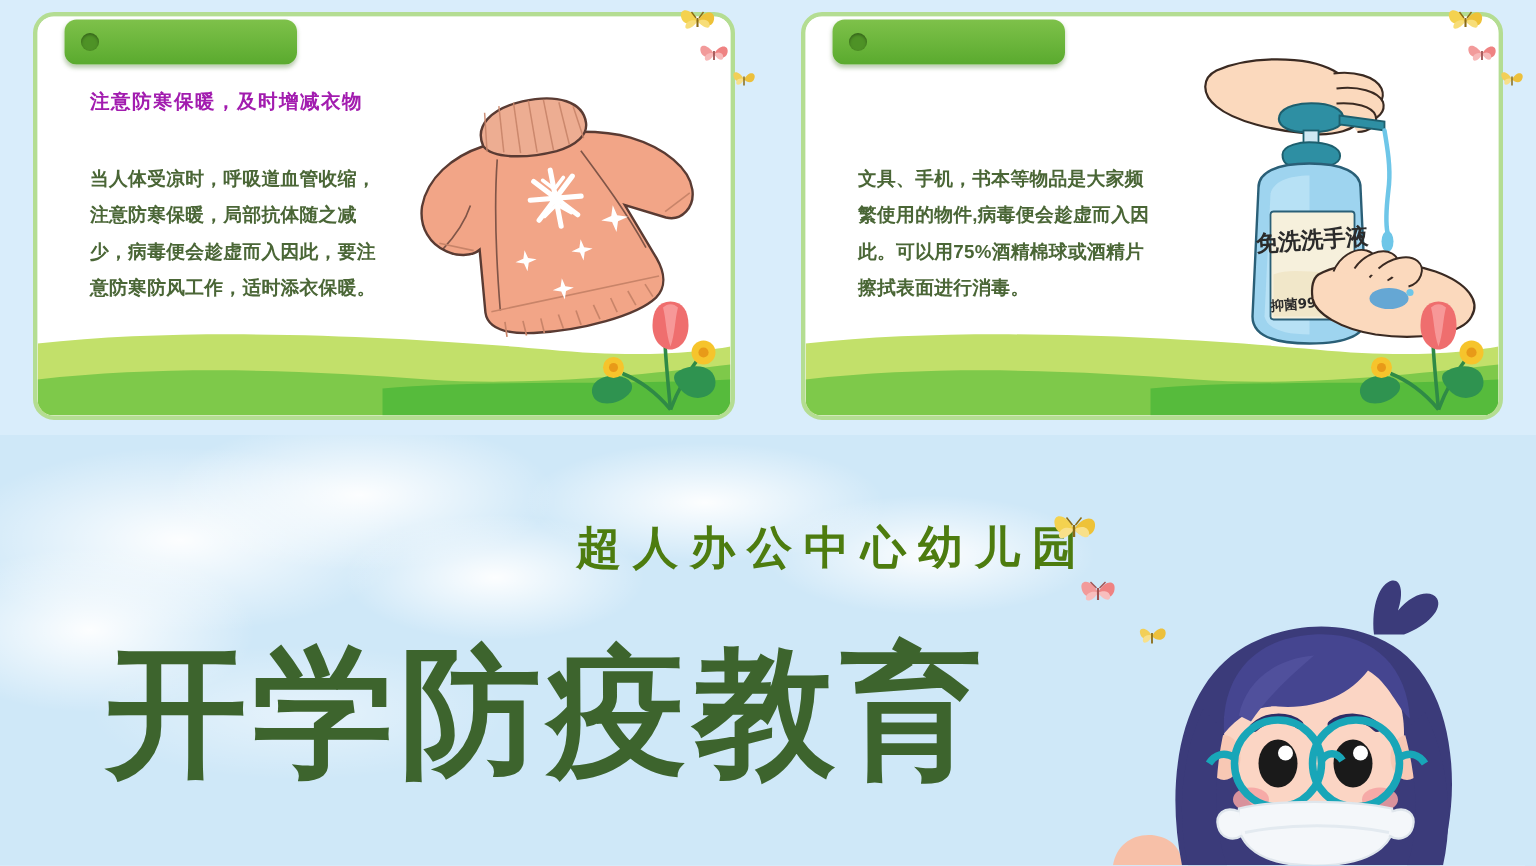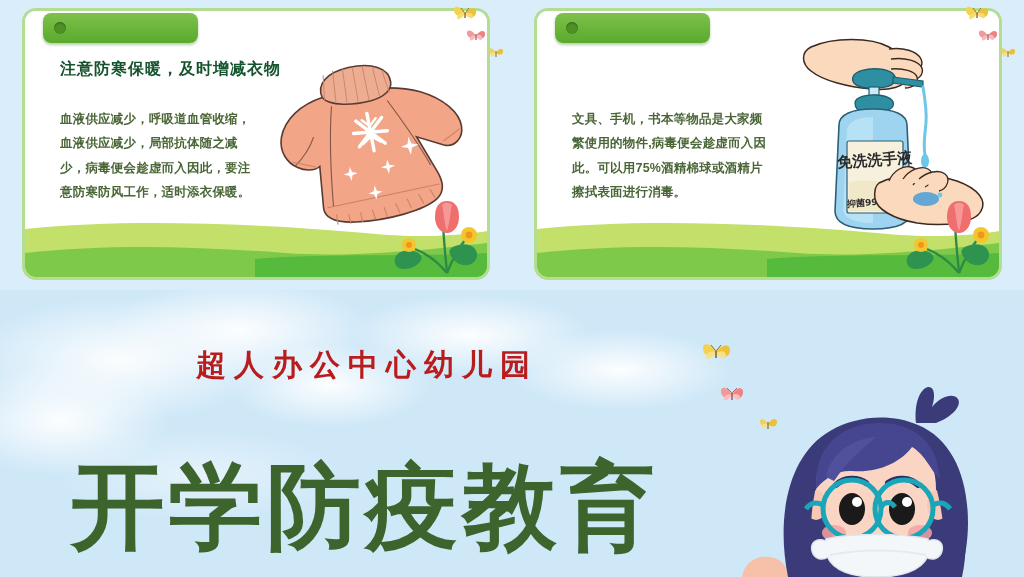--- a/index.html
+++ b/index.html
@@ -39,21 +39,21 @@
   }
   .card-tab .dot {
     position:absolute; left:11px; top:9px; width:12px; height:12px;
     border-radius:50%;
     background:#4e9226;
     box-shadow:inset 0 1px 2px rgba(0,0,0,.35);
   }
 
   .card-title {
     position:absolute; left:35px; top:48px;
-    font-size:16px; font-weight:bold; color:#14532d;
+    font-size:13px; font-weight:bold; color:#a21caf;
     letter-spacing:1px; white-space:nowrap;
     z-index:5;
   }
   .card-body {
     position:absolute; left:35px; top:96px; width:196px;
     font-size:12.5px; line-height:1.95; color:#4a6636;
     font-weight:bold; letter-spacing:.2px;
     z-index:5;
   }
 
@@ -70,27 +70,27 @@
 
   
   .hero {
     position:absolute; left:0; top:290px; width:1024px; height:287px;
     background:#cfe8f8;
     overflow:hidden;
   }
   .clouds { position:absolute; inset:0; z-index:1; }
   .hero-sub {
     position:absolute; left:0; top:55px; width:726px;
-    text-align:center;
-    font-size:30px; font-weight:bold; color:#b91c1c;
+    text-align:right;
+    font-size:30px; font-weight:bold; color:#4d7c0f;
     letter-spacing:8px; z-index:5;
     text-indent:8px;
   }
   .hero-title {
-    position:absolute; left:0; top:168px; width:700px;
+    position:absolute; left:0; top:136px; width:700px;
     text-align:center;
     font-size:94px; font-weight:bold; color:#3d642d;
     letter-spacing:4px; line-height:1.05; z-index:5;
     text-indent:4px;
     padding-left:25px;
   }
   .girl { position:absolute; right:-6px; bottom:0; width:300px; height:250px; z-index:6; }
   .hero-bfly { position:absolute; z-index:7; }
 </style>
 </head>
@@ -172,21 +172,21 @@
               <path d="M100,140 l1.6,-5.5 l1.6,5.5 l5.5,1.6 l-5.5,1.6 l-1.6,5.5 l-1.6,-5.5 l-5.5,-1.6 Z"></path>
             </g>
           </g>
         </svg>
 
         <div class="card-tab">
           <span class="dot"></span>
         </div>
 
         <div class="card-title">注意防寒保暖，及时增减衣物</div>
-        <div class="card-body">血液供应减少，呼吸道血管收缩，血液供应减少，局部抗体随之减少，病毒便会趁虚而入因此，要注意防寒防风工作，适时添衣保暖。</div>
+        <div class="card-body">当人体受凉时，呼吸道血管收缩，注意防寒保暖，局部抗体随之减少，病毒便会趁虚而入因此，要注意防寒防风工作，适时添衣保暖。</div>
       </div>
 
       <svg class="bfly" style="left:452px;top:2px;width:26px;height:24px" viewBox="0 0 26 24">
         <path d="M13,12 C9,3 1,3 2,9 C3,15 10,15 13,12Z" fill="#f4d24f"></path>
         <path d="M13,12 C18,4 25,5 24,11 C23,17 16,16 13,12Z" fill="#eec238"></path>
         <path d="M13,12 C10,17 4,19 5,15 C6,11 11,11 13,12Z" fill="#f7dd78"></path>
         <path d="M13,12 C17,17 22,18 21,14 C20,10 15,11 13,12Z" fill="#f7dd78"></path>
         <path d="M13,10 L13,16" stroke="#8a6b14" stroke-width="1.4"></path>
         <path d="M12,10 L9,6 M14,10 L17,6" stroke="#8a6b14" stroke-width=".9" fill="none"></path>
       </svg>

